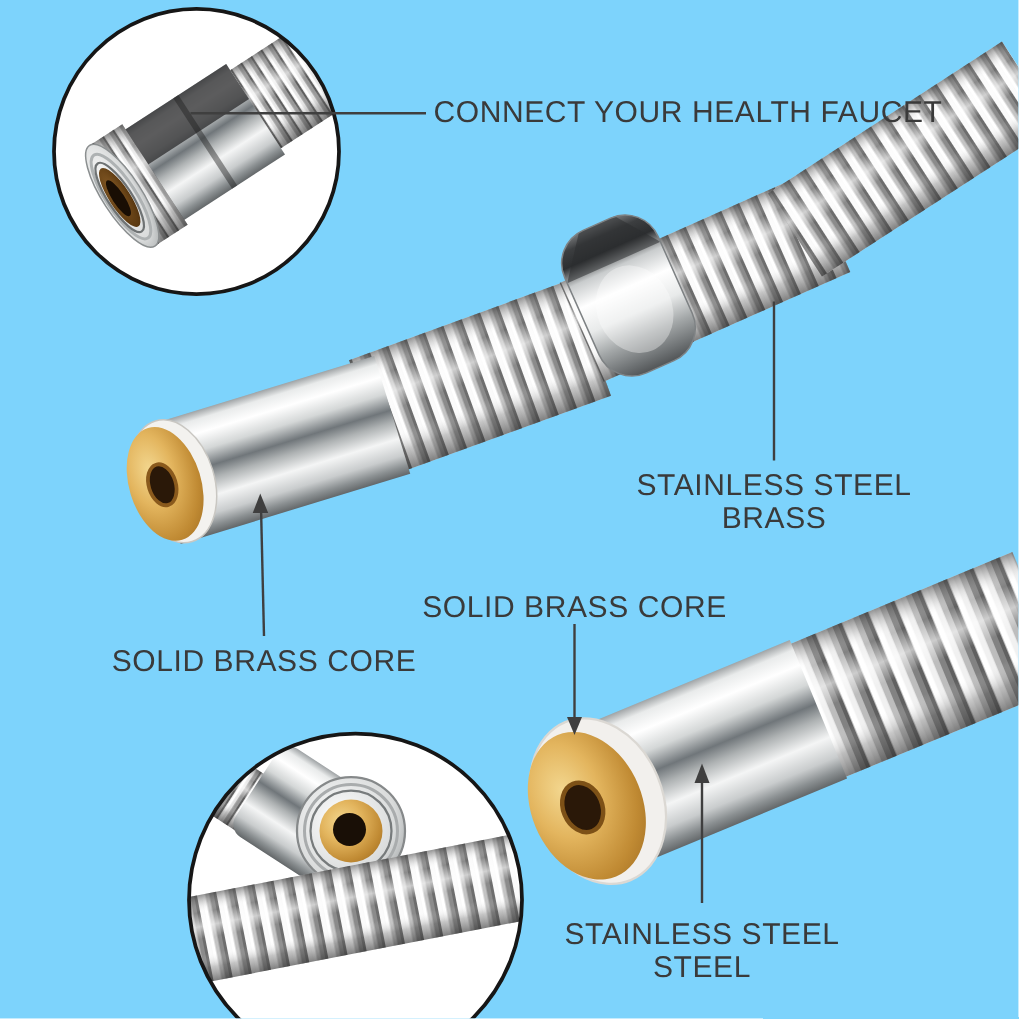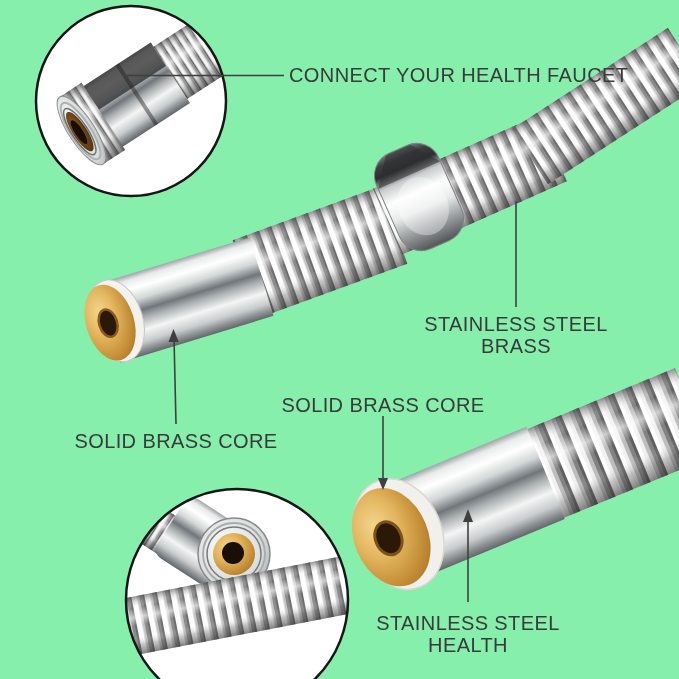--- a/index.html
+++ b/index.html
@@ -1,18 +1,18 @@
 <!DOCTYPE html>
 <html><head>
 <meta charset="utf-8">
 <style>
   html,body{margin:0;padding:0;background:#ffffff;}
   #stage{
     position:relative;width:679px;height:679px;overflow:hidden;
-    background:#86efac;font-family:"Liberation Sans",sans-serif;
+    background:#7dd3fc;font-family:"Liberation Sans",sans-serif;
   }
   #scene{position:absolute;left:0;top:0;}
   .label{
     position:absolute;color:#3a3a3a;font-size:20px;letter-spacing:.4px;
     font-weight:400;white-space:nowrap;
   }
   .label.center{text-align:center;white-space:normal;}
   .lline{display:block;line-height:22px;}
 </style>
 </head>
@@ -217,16 +217,16 @@
   <span class="lline">STAINLESS STEEL</span>
   <span class="lline">BRASS</span>
 </div>
 
 <div class="label center" style="left:60px;top:430px;width:232px;">SOLID BRASS CORE</div>
 
 <div class="label center" style="left:267px;top:394px;width:232px;">SOLID BRASS CORE</div>
 
 <div class="label center" style="left:357px;top:612px;width:222px;">
   <span class="lline">STAINLESS STEEL</span>
-  <span class="lline">HEALTH</span>
+  <span class="lline">STEEL</span>
 </div>
 
 </div>
 
 </body></html>

